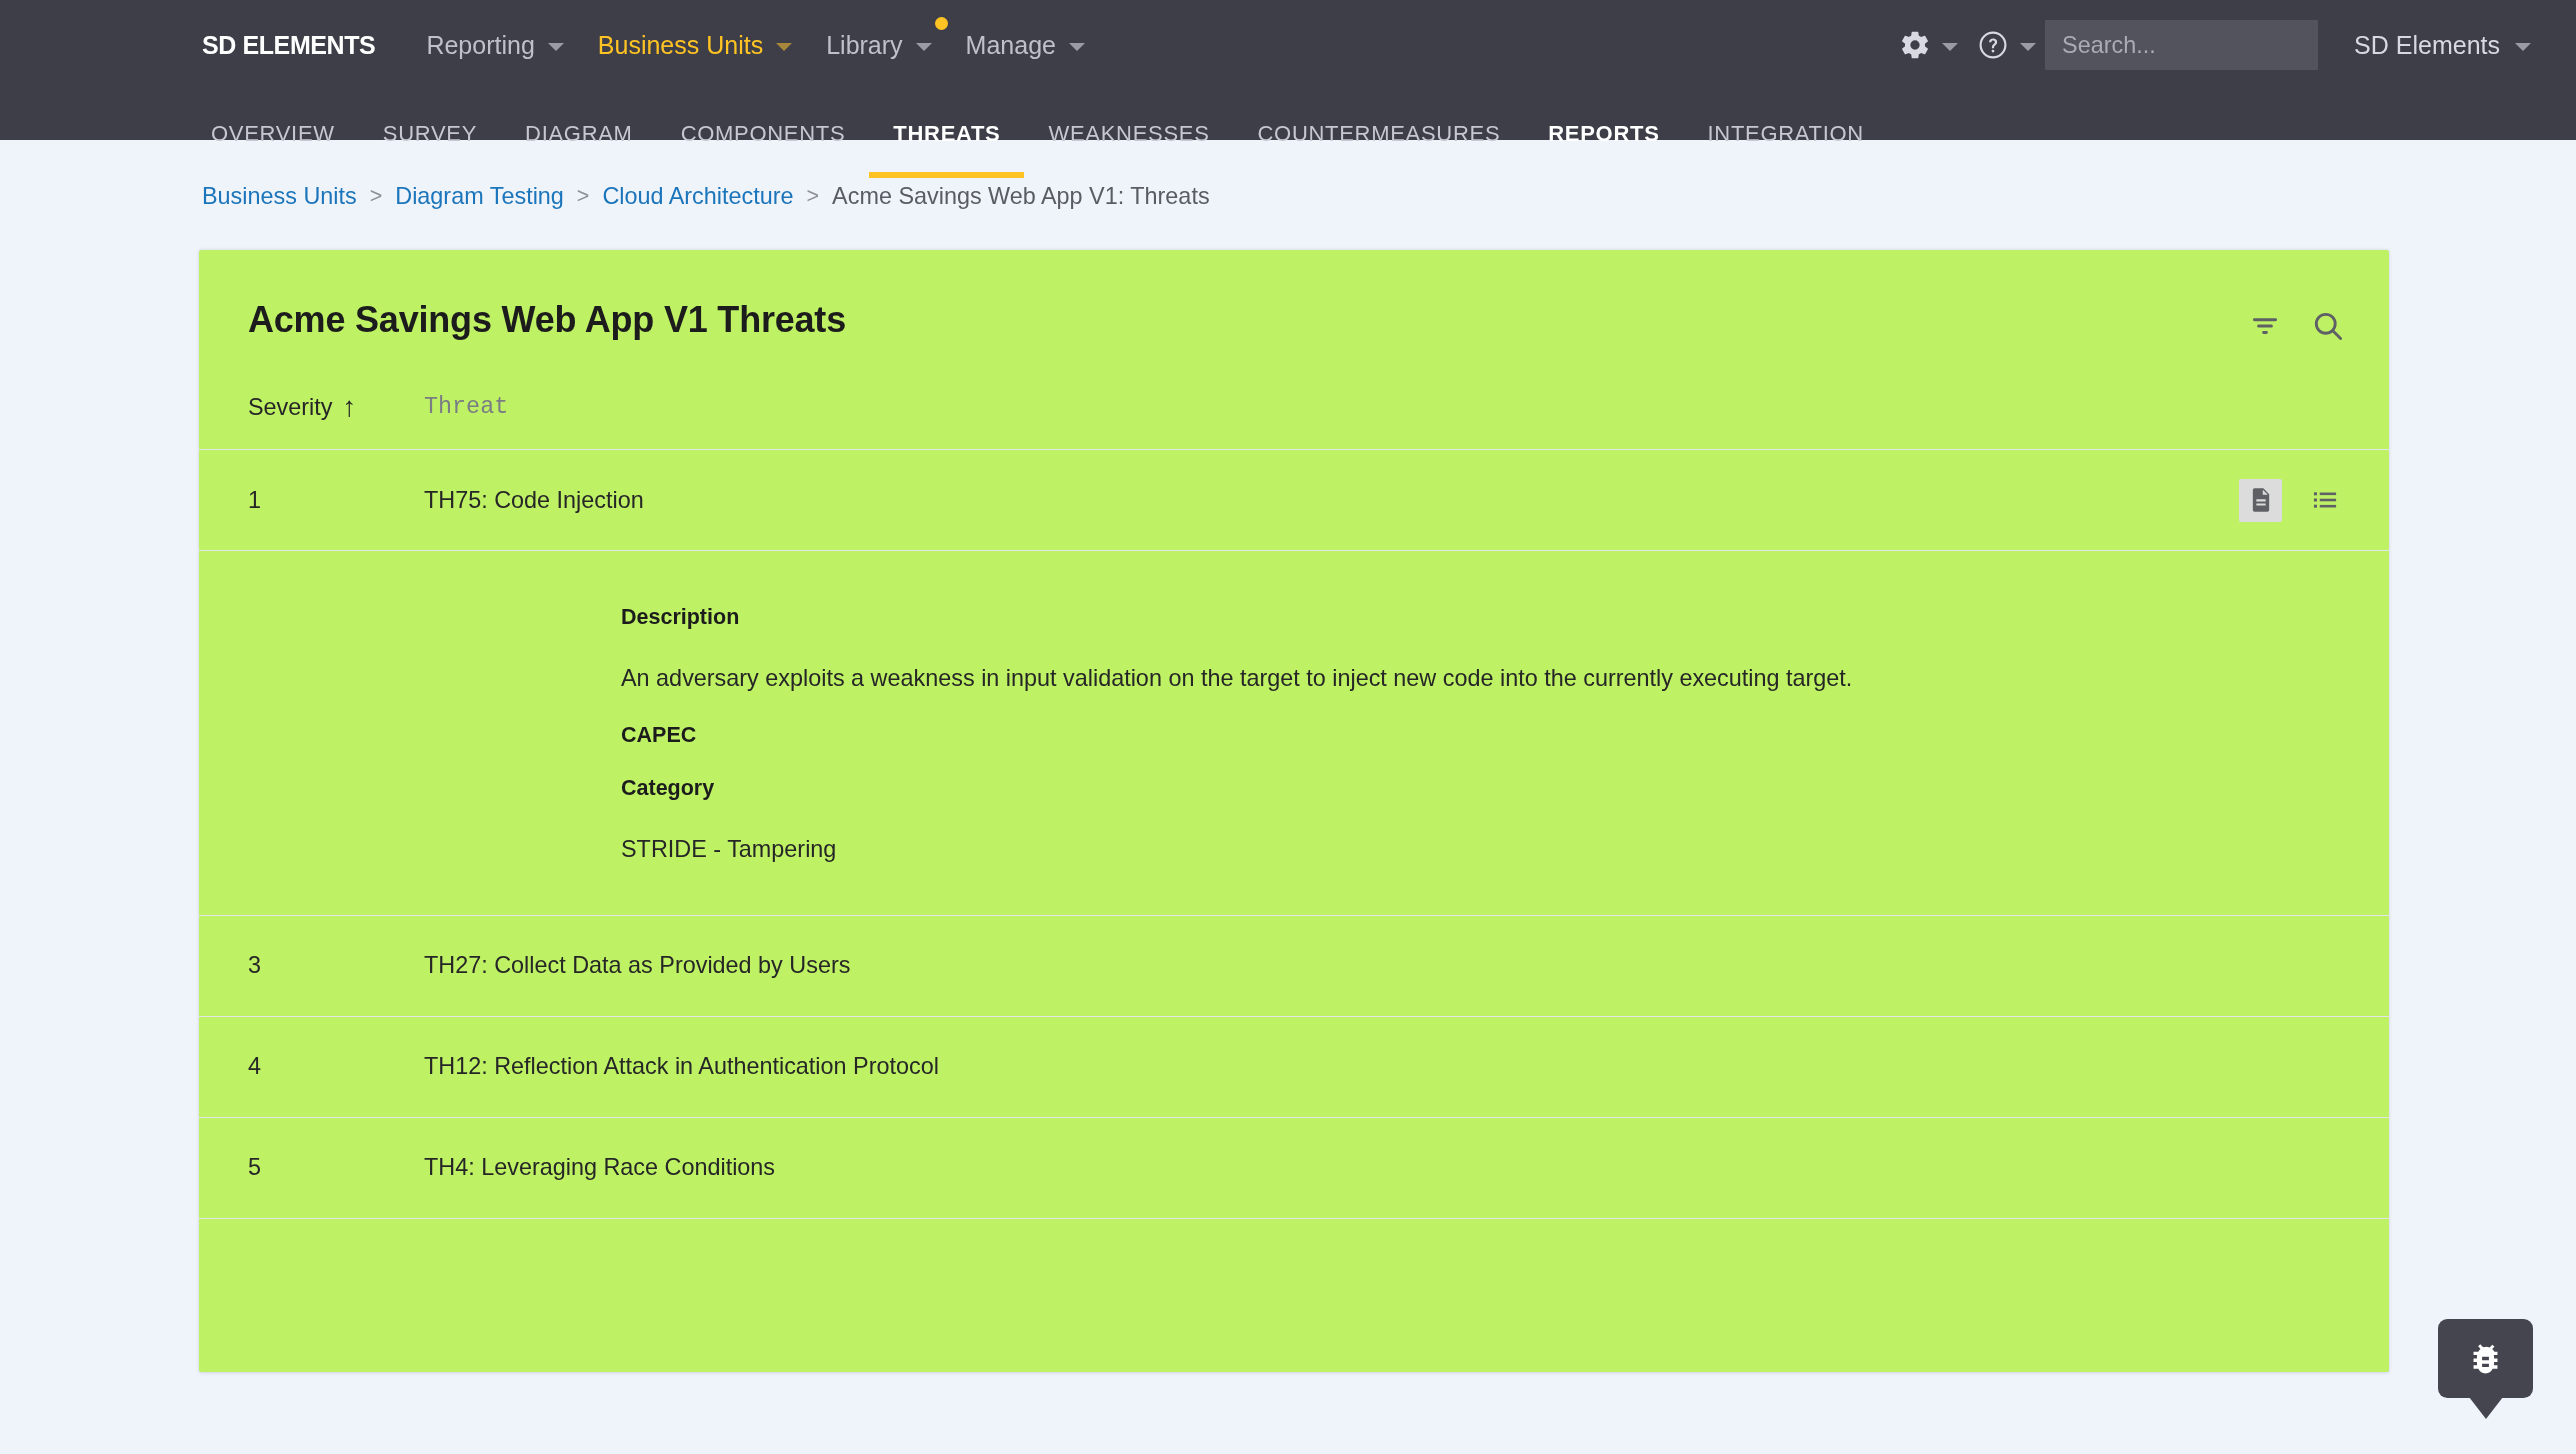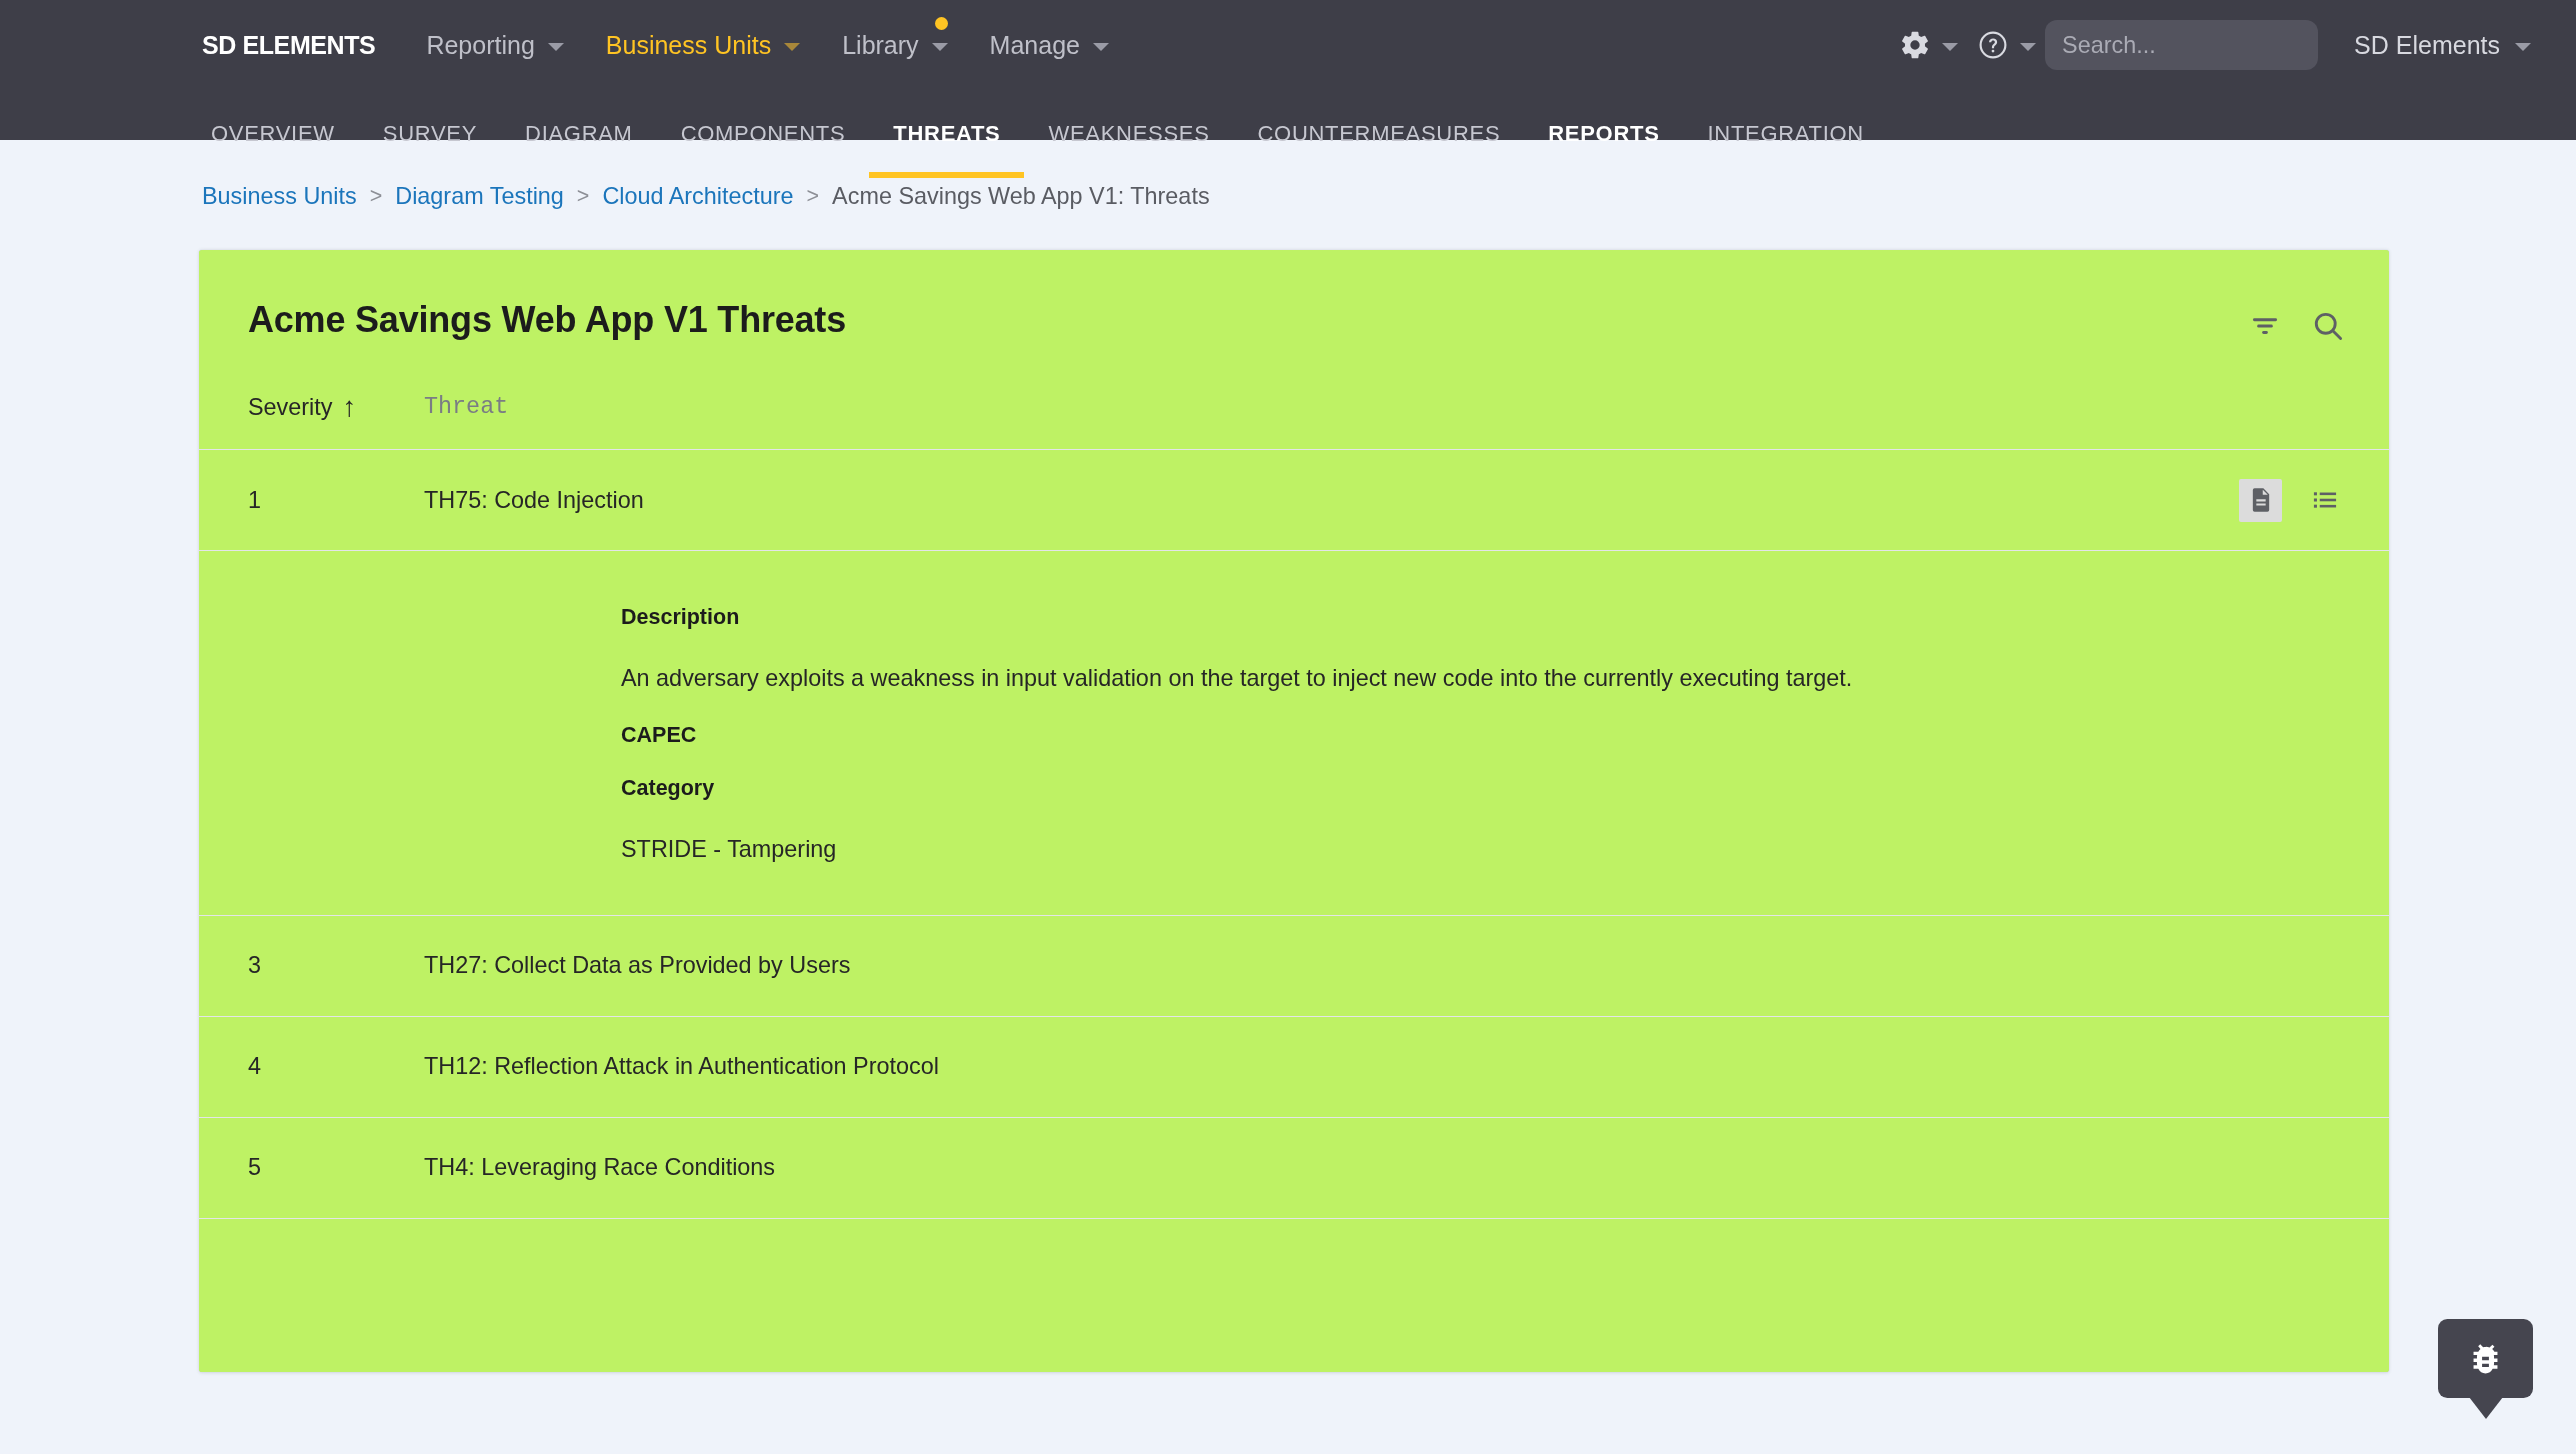--- a/index.html
+++ b/index.html
@@ -33,21 +33,21 @@
     font-weight: 700;
     font-size: 25px;
     letter-spacing: -0.4px;
     margin-left: 202px;
     white-space: nowrap;
   }
   .nav-menu {
     display: flex;
     align-items: center;
     margin-left: 34px;
-    gap: 8px;
+    gap: 0px;
   }
   .nav-item {
     display: flex;
     align-items: center;
     gap: 13px;
     padding: 9.3px 17px;
     font-size: 25px;
     color: #bfc0c9;
     cursor: pointer;
     position: relative;
@@ -89,21 +89,21 @@
     gap: 11.2px;
     padding: 7.5px 9.3px;
     cursor: pointer;
   }
   .gear-ic, .help-ic { width: 32px; height: 32px; display: block; }
   .search-box {
     width: 273px;
     height: 50px;
     background: #53535e;
     border: none;
-    border-radius: 12px;
+    border-radius: 1px;
     color: #d7d8df;
     font-size: 23.4px;
     padding: 0 17px;
     font-family: "Liberation Sans", sans-serif;
     outline: none;
   }
   .search-box::placeholder { color: #aaabb5; }
   .user-menu {
     display: flex;
     align-items: center;

